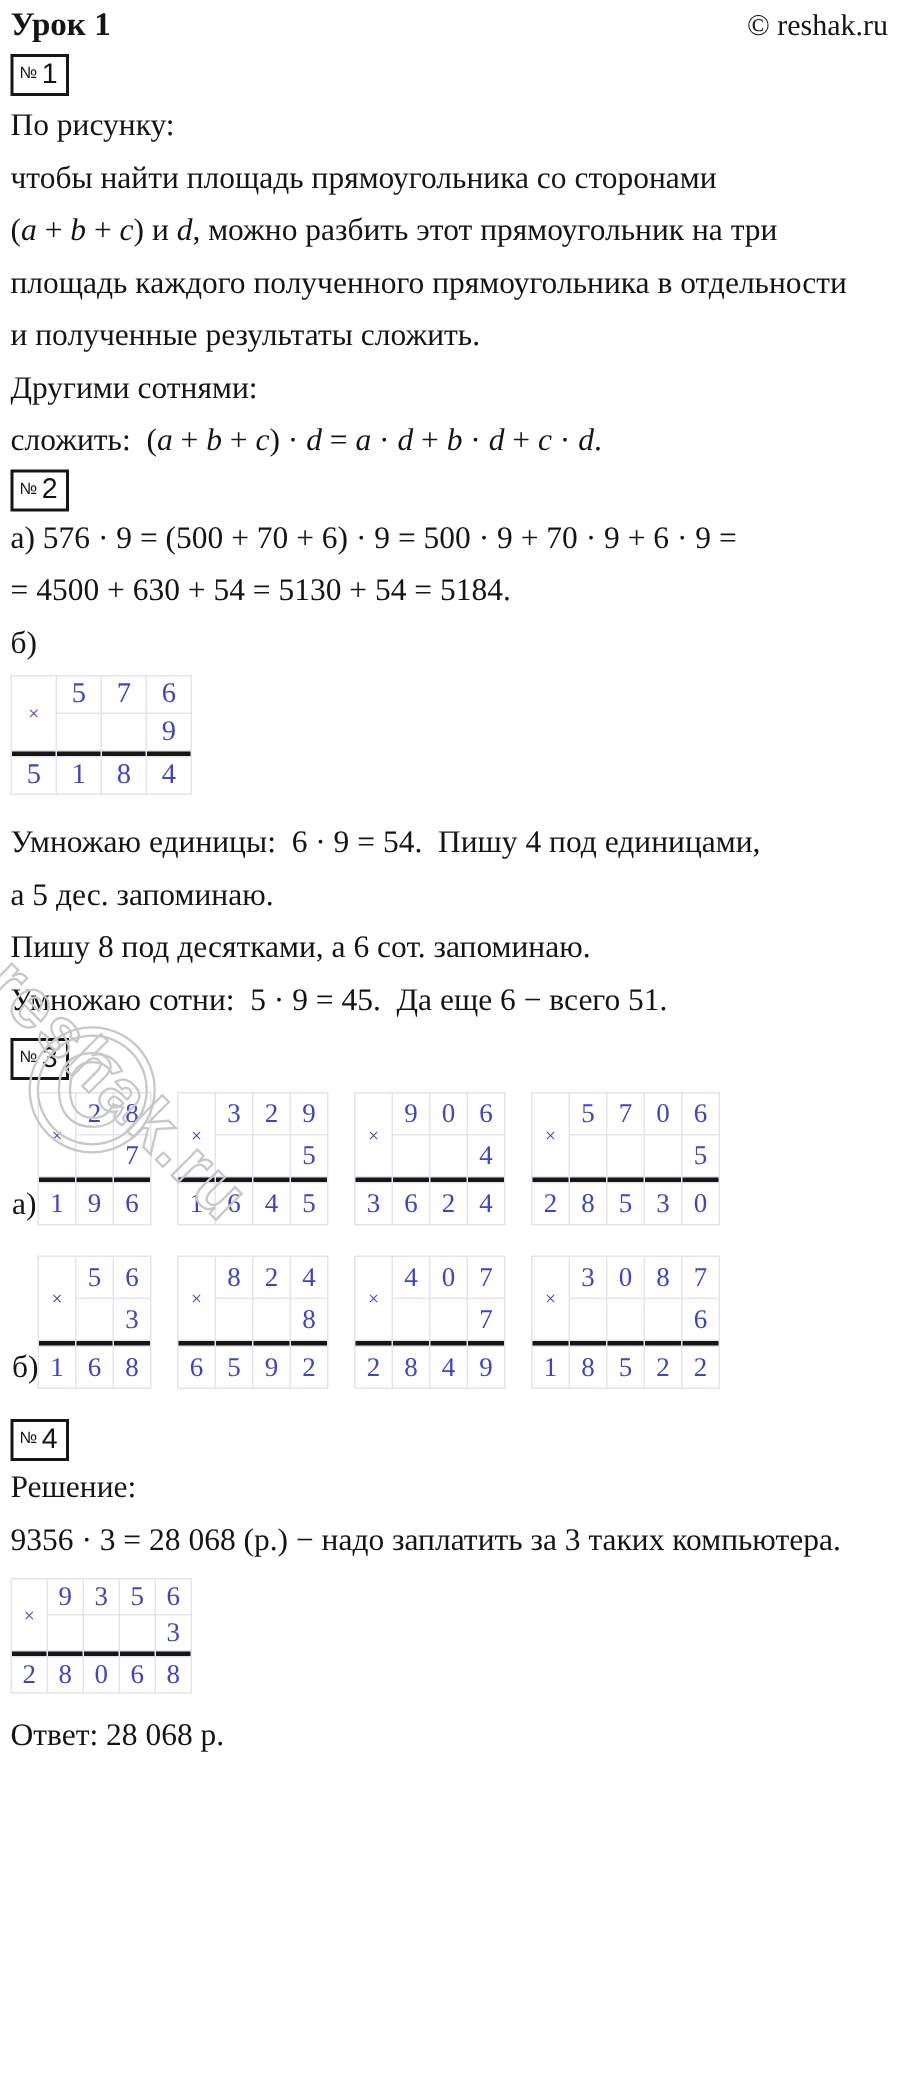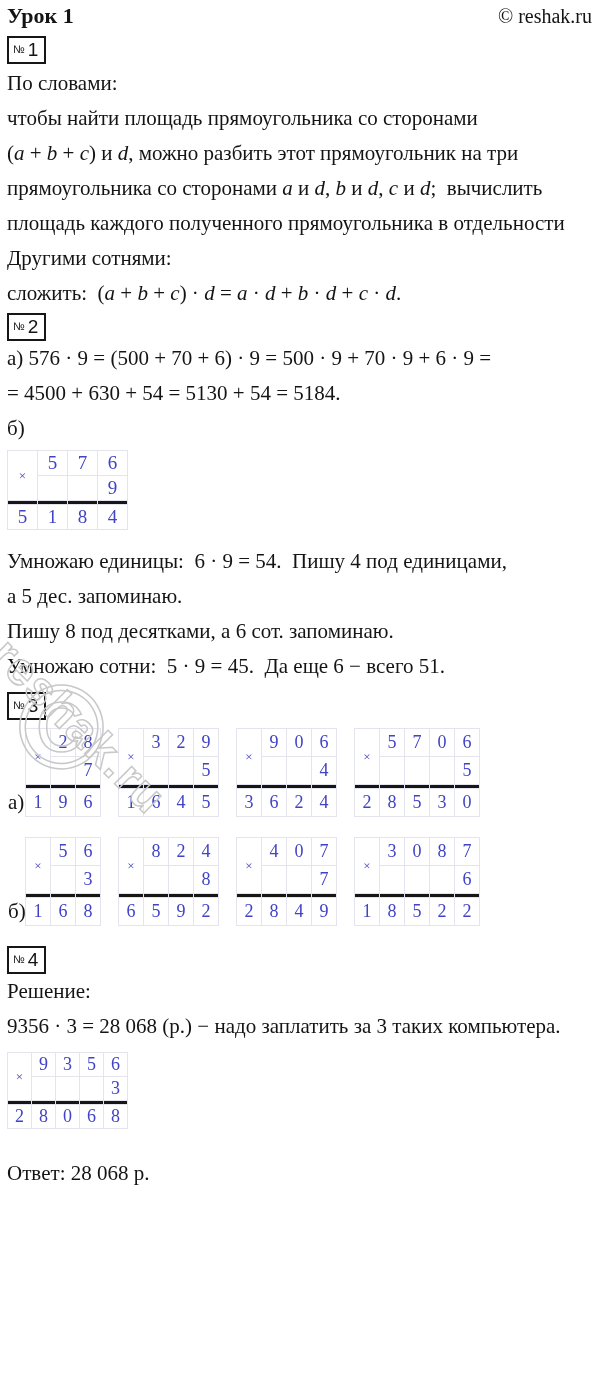--- a/index.html
+++ b/index.html
@@ -60,21 +60,21 @@
     position:relative;
     margin:8px 0 0 18px;
     display:flex;gap:17px;align-items:flex-start;
   }
   .grid-row.second{margin-top:20px;}
   .row-label{
     position:absolute;left:-17px;bottom:4px;
     font-size:21px;line-height:1;
   }
   .badge-t4{margin-top:20px;}
-  .answer-line{margin-top:29px;line-height:30px;}
+  .answer-line{margin-top:12px;line-height:30px;}
 
   
   .watermark{position:absolute;left:0;top:0;z-index:5;pointer-events:none;}
   .wm-copy{
     position:absolute;left:18px;top:668px;
     font-size:118px;line-height:1;
     font-family:"Liberation Sans",sans-serif;
   }
   .wm-text{
     position:absolute;left:16px;top:630px;
@@ -101,25 +101,25 @@
     <div class="copyright">© reshak.ru</div>
   </header>
 
   <div class="badge-row" style="margin-top:6px;">
     <span class="badge">
         <span class="no">№</span>
         <span class="num">1</span>
       </span>
   </div>
   <div class="t1-lines">
-    <div class="tline">По словами:</div>
+    <div class="tline">По рисунку:</div>
     <div class="tline">чтобы найти площадь прямоугольника со сторонами</div>
     <div class="tline">(<i>a</i> + <i>b</i> + <i>c</i>) и <i>d</i>, можно разбить этот прямоугольник на три</div>
-    <div class="tline">прямоугольника со сторонами <i>a</i> и <i>d</i>, <i>b</i> и <i>d</i>, <i>c</i> и <i>d</i>;  вычислить</div>
     <div class="tline">площадь каждого полученного прямоугольника в отдельности</div>
+    <div class="tline">и полученные результаты сложить.</div>
     <div class="tline">Другими сотнями:</div>
     <div class="tline">сложить:  (<i>a</i> + <i>b</i> + <i>c</i>) · <i>d</i> = <i>a</i> · <i>d</i> + <i>b</i> · <i>d</i> + <i>c</i> · <i>d</i>.</div>
   </div>
 
   <div class="badge-row badge-t2">
     <span class="badge">
         <span class="no">№</span>
         <span class="num">2</span>
       </span>
   </div>

